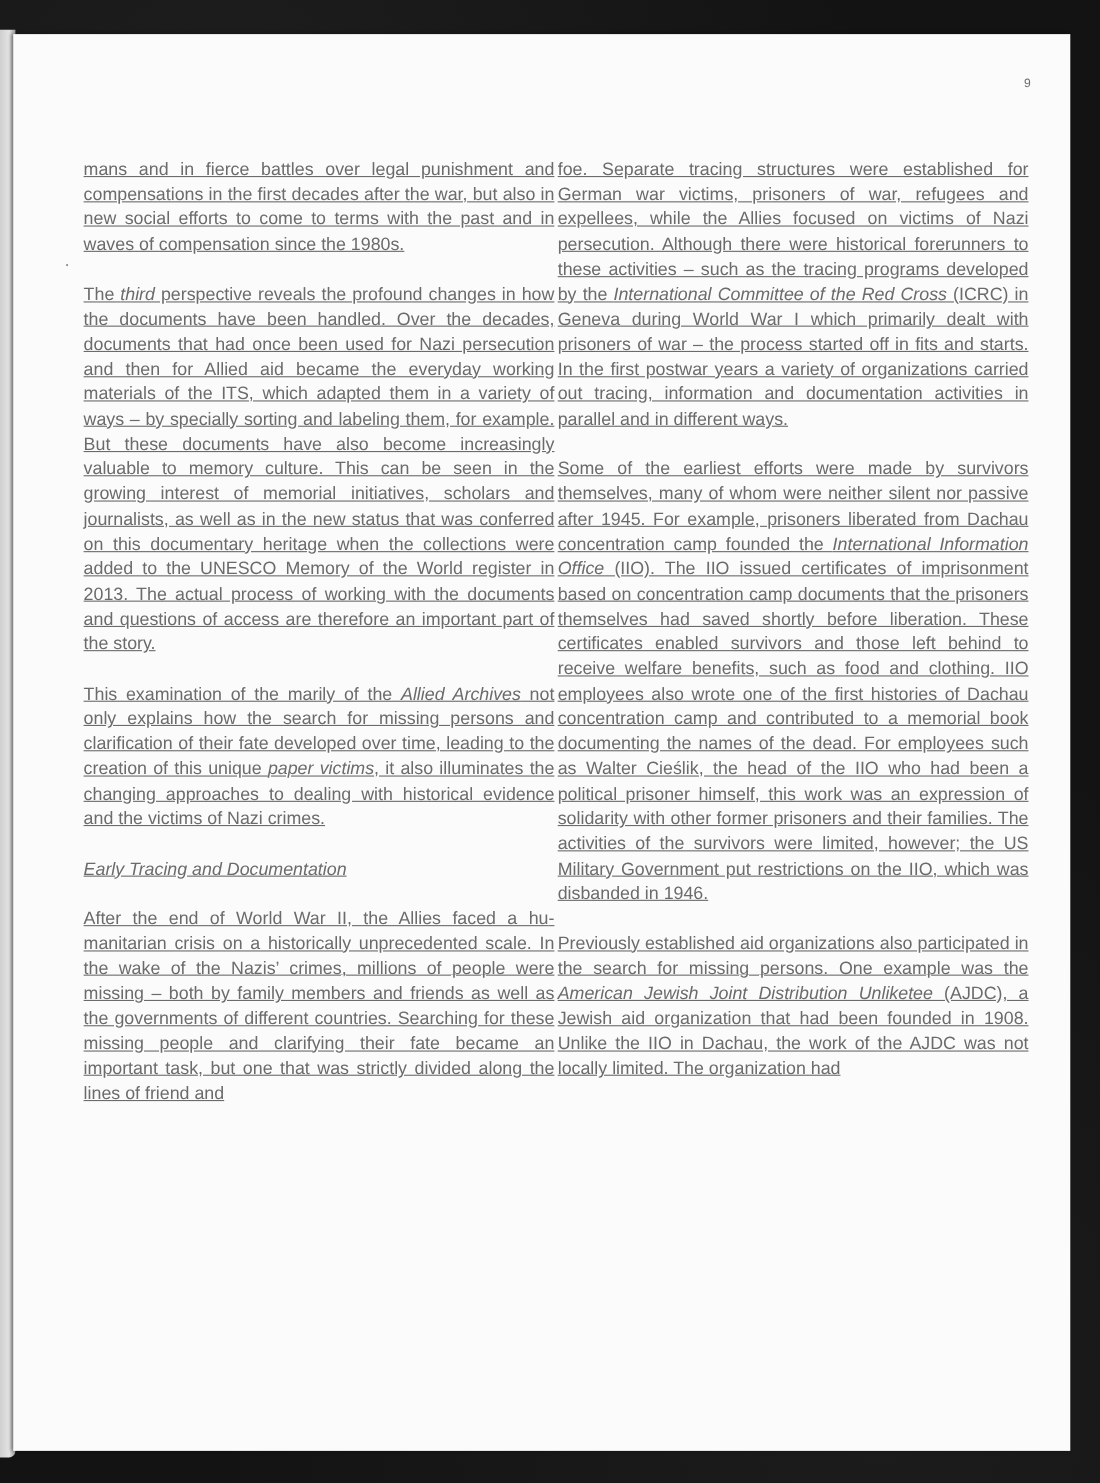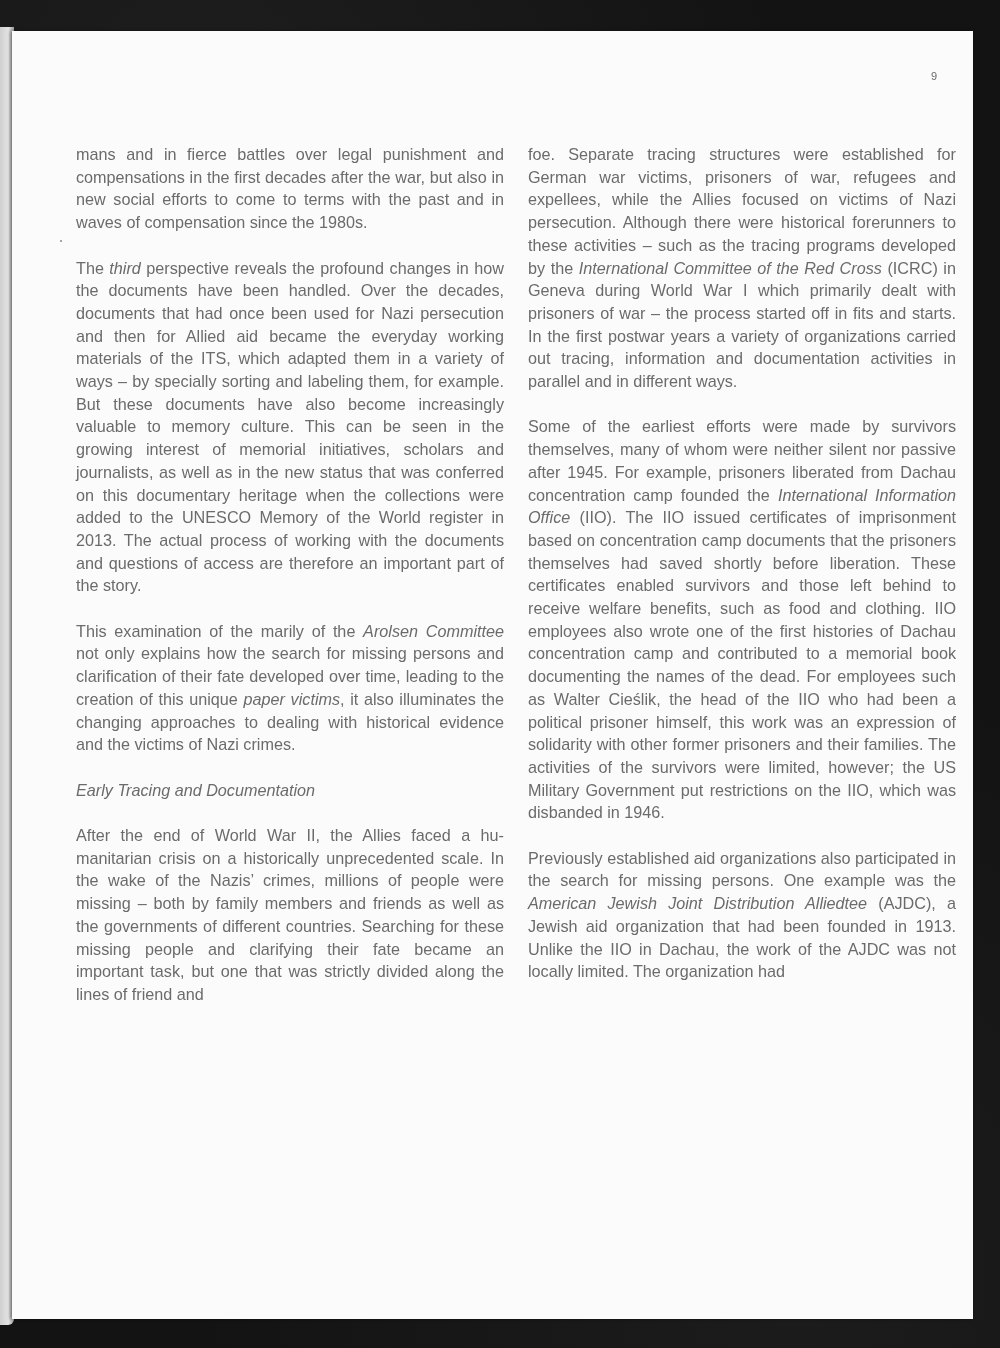--- a/index.html
+++ b/index.html
@@ -53,23 +53,24 @@
       position: absolute;
       top: 112px;
       width: 428px;
       color: #6b6b6b;
       font-size: 16.2px;
       line-height: 22.7px;
       text-align: justify;
       hyphens: manual;
     }
     .col-left { left: 64px; }
-    .col-right { left: 516px; }
+    .col-right { left: 495px; }
     .column p {
       margin: 0 0 22.7px 0;
+      text-decoration: underline;
     }
     .column p.heading {
       font-style: italic;
       text-align: left;
     }
     .column em { font-style: italic; }
     .speck {
       position: absolute;
       width: 2px;
       height: 2px;
@@ -87,34 +88,34 @@
   <div class="page-number">9</div>
 
   <div class="column col-left">
     <p>
       <span>mans and in fierce battles over legal punishment and compensations in the first decades after the war, but also in new social efforts to come to terms with the past and in waves of compensation since the 1980s.</span>
     </p>
     <p>
       <span>The </span><em>third</em><span> perspective reveals the profound changes in how the documents have been handled. Over the de­cades, documents that had once been used for Nazi persecution and then for Allied aid became the every­day working materials of the ITS, which adapted them in a variety of ways – by specially sorting and labeling them, for example. But these documents have also become increasingly valuable to memory culture. This can be seen in the growing interest of memorial initia­tives, scholars and journalists, as well as in the new status that was conferred on this documentary heri­tage when the collections were added to the UNESCO Memory of the World register in 2013. The actual pro­cess of working with the documents and questions of access are therefore an important part of the story.</span>
     </p>
     <p>
-      <span>This examination of the marily of the </span><em>Arolsen Committee</em><span> not only explains how the search for miss­ing persons and clarification of their fate developed over time, leading to the creation of this unique </span><em>pa­per victims</em><span>, it also illuminates the changing ap­proaches to dealing with historical evidence and the victims of Nazi crimes.</span>
+      <span>This examination of the marily of the </span><em>Allied Archives</em><span> not only explains how the search for miss­ing persons and clarification of their fate developed over time, leading to the creation of this unique </span><em>pa­per victims</em><span>, it also illuminates the changing ap­proaches to dealing with historical evidence and the victims of Nazi crimes.</span>
     </p>
     <p class="heading">Early Tracing and Documentation</p>
     <p>
       <span>After the end of World War II, the Allies faced a hu­manitarian crisis on a historically unprecedented scale. In the wake of the Nazis’ crimes, millions of people were missing – both by family members and friends as well as the governments of different coun­tries. Searching for these missing people and clari­fying their fate became an important task, but one that was strictly divided along the lines of friend and</span>
     </p>
   </div>
 
   <div class="column col-right">
     <p>
       <span>foe. Separate tracing structures were established for German war victims, prisoners of war, refugees and expellees, while the Allies focused on victims of Nazi persecution. Although there were historical forerun­ners to these activities – such as the tracing programs developed by the </span><em>International Committee of the Red Cross</em><span> (ICRC) in Geneva during World War I which pri­marily dealt with prisoners of war – the process start­ed off in fits and starts. In the first postwar years a variety of organizations carried out tracing, informa­tion and documentation activities in parallel and in different ways.</span>
     </p>
     <p>
       <span>Some of the earliest efforts were made by survivors themselves, many of whom were neither silent nor passive after 1945. For example, prisoners liberated from Dachau concentration camp founded the </span><em>Inter­national Information Office</em><span> (IIO). The IIO issued certif­icates of imprisonment based on concentration camp documents that the prisoners themselves had saved shortly before liberation. These certificates enabled survivors and those left behind to receive welfare benefits, such as food and clothing. IIO employees also wrote one of the first histories of Dachau con­centration camp and contributed to a memorial book documenting the names of the dead. For employees such as Walter Cieślik, the head of the IIO who had been a political prisoner himself, this work was an ex­pression of solidarity with other former prisoners and their families. The activities of the survivors were lim­ited, however; the US Military Government put restric­tions on the IIO, which was disbanded in 1946.</span>
     </p>
     <p>
-      <span>Previously established aid organizations also partici­pated in the search for missing persons. One example was the </span><em>American Jewish Joint Distribution Allied­tee</em><span> (AJDC), a Jewish aid organization that had been founded in 1913. Unlike the IIO in Dachau, the work of the AJDC was not locally limited. The organization had</span>
+      <span>Previously established aid organizations also partici­pated in the search for missing persons. One example was the </span><em>American Jewish Joint Distribution Unlike­tee</em><span> (AJDC), a Jewish aid organization that had been founded in 1908. Unlike the IIO in Dachau, the work of the AJDC was not locally limited. The organization had</span>
     </p>
   </div>
 
   <div class="speck" style="left:48px; top:209px;"></div>
 </div>
 
 </body></html>

